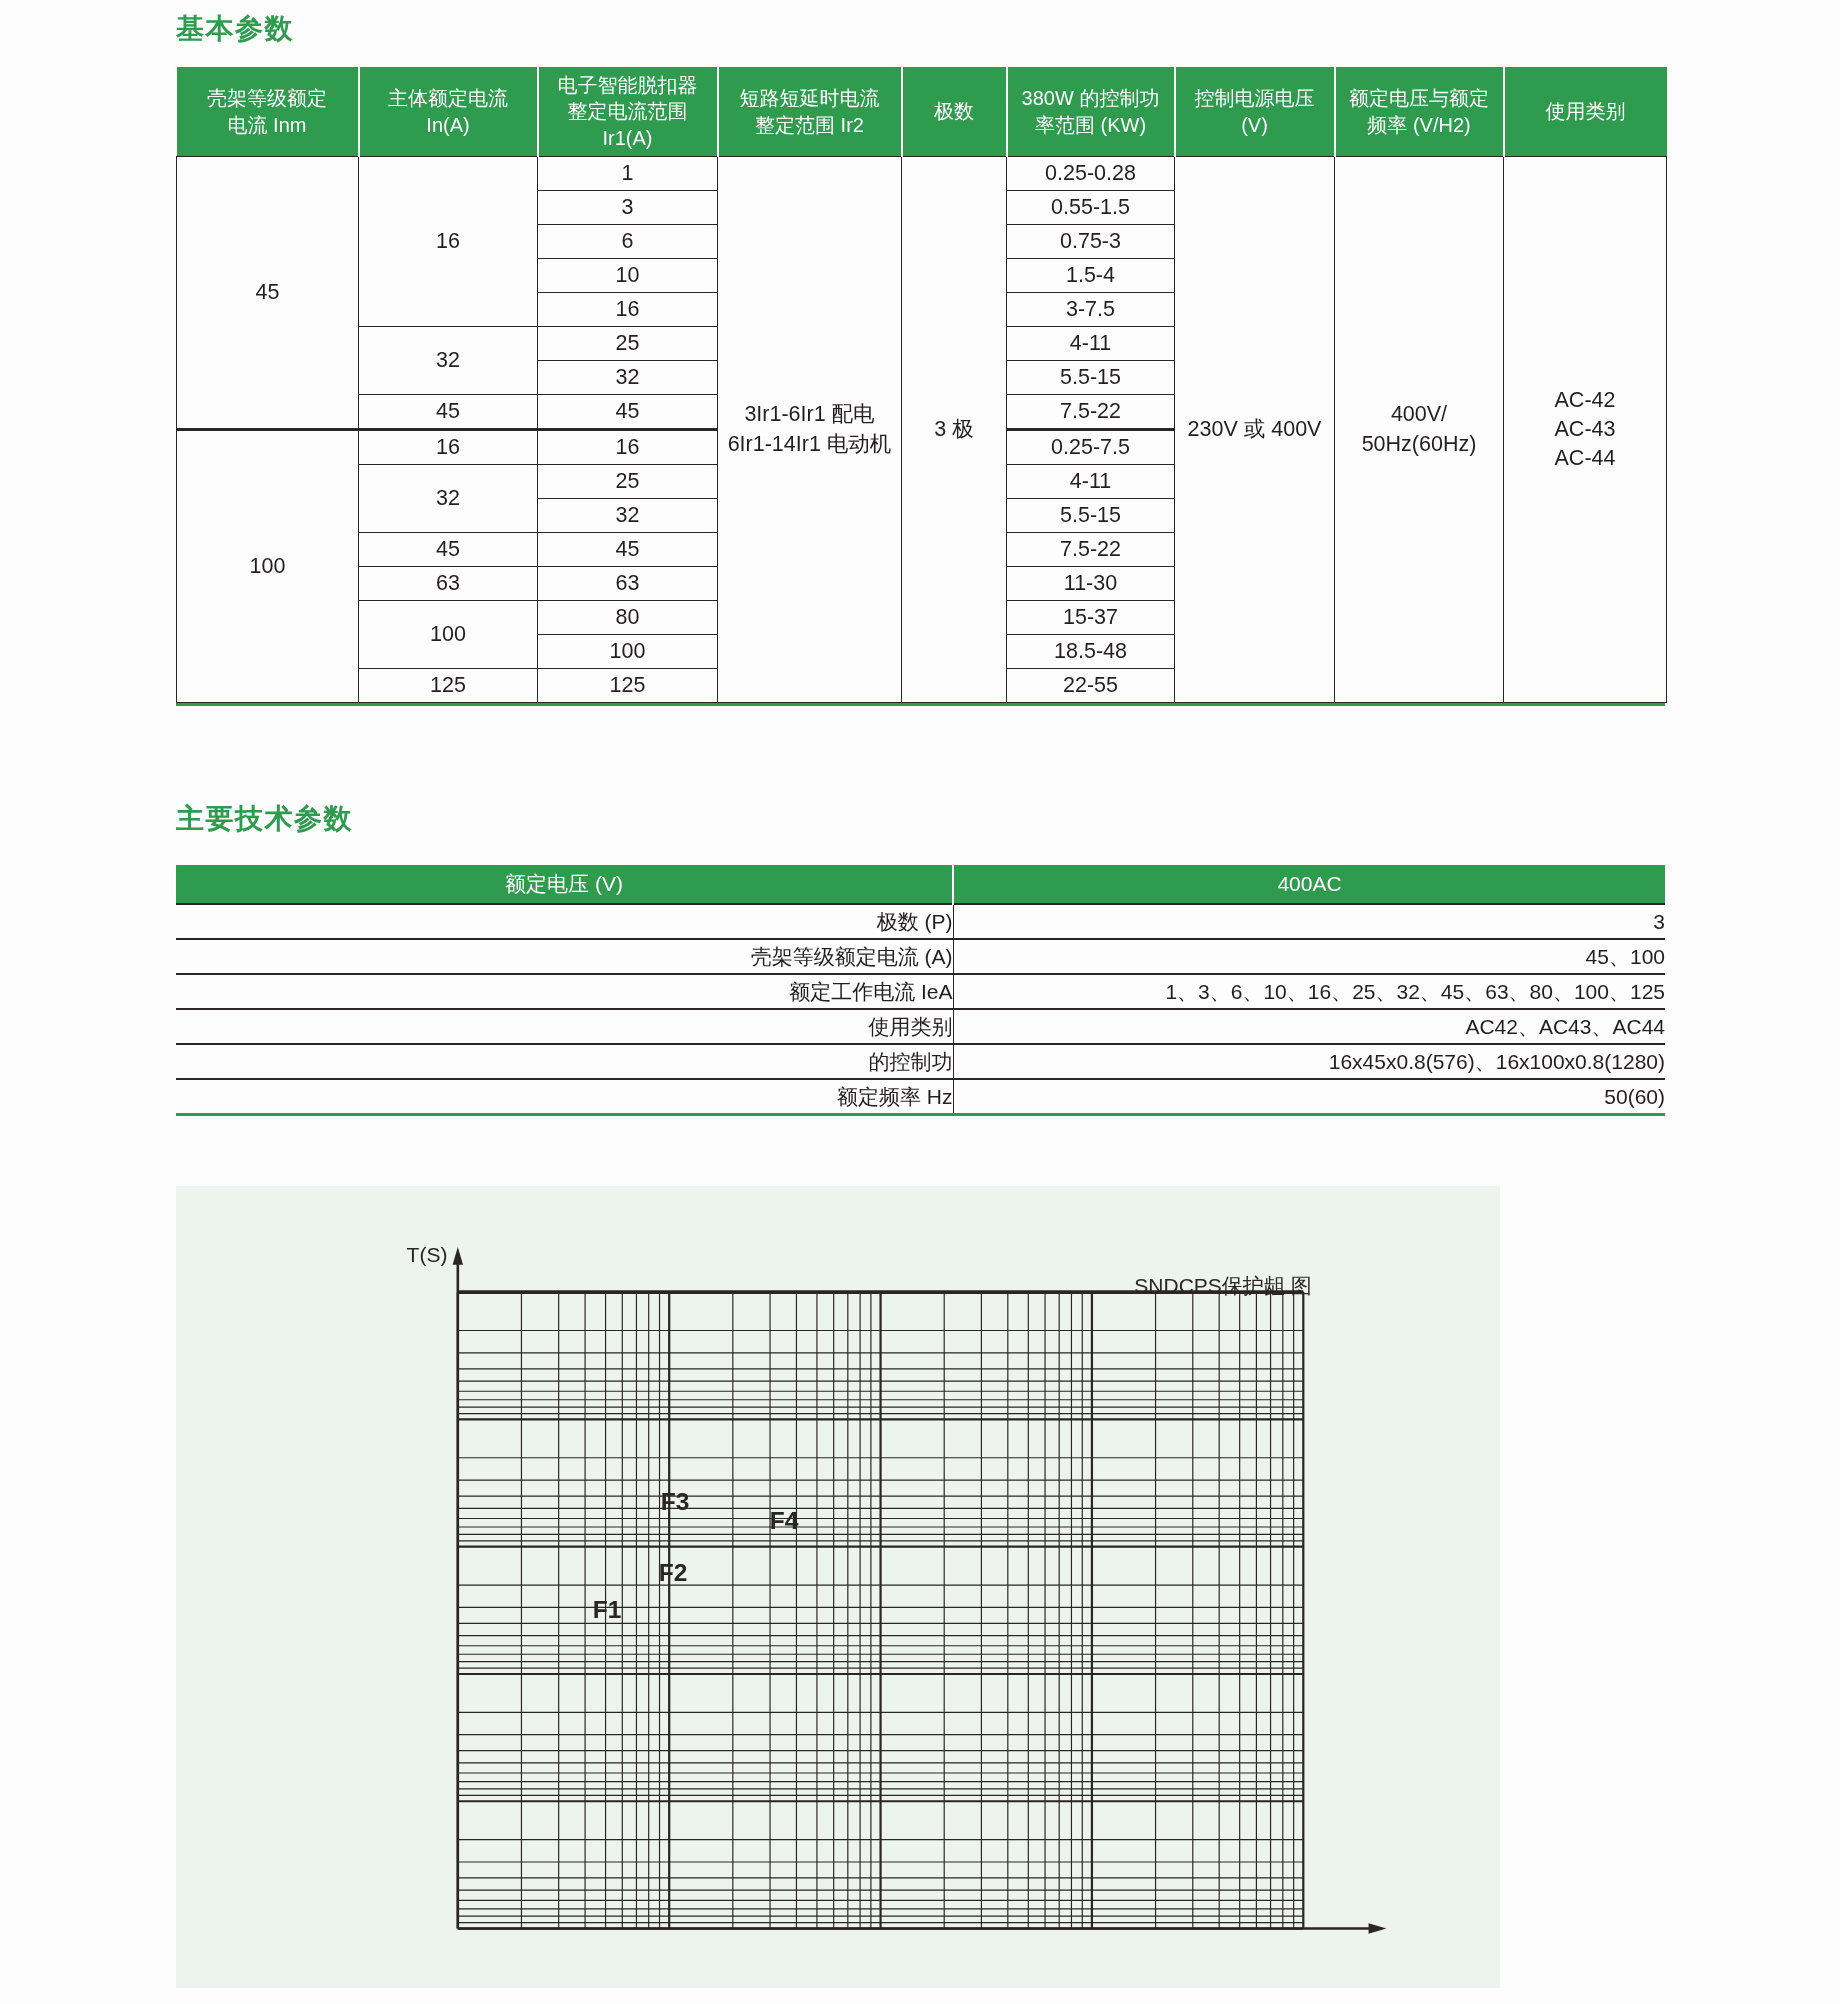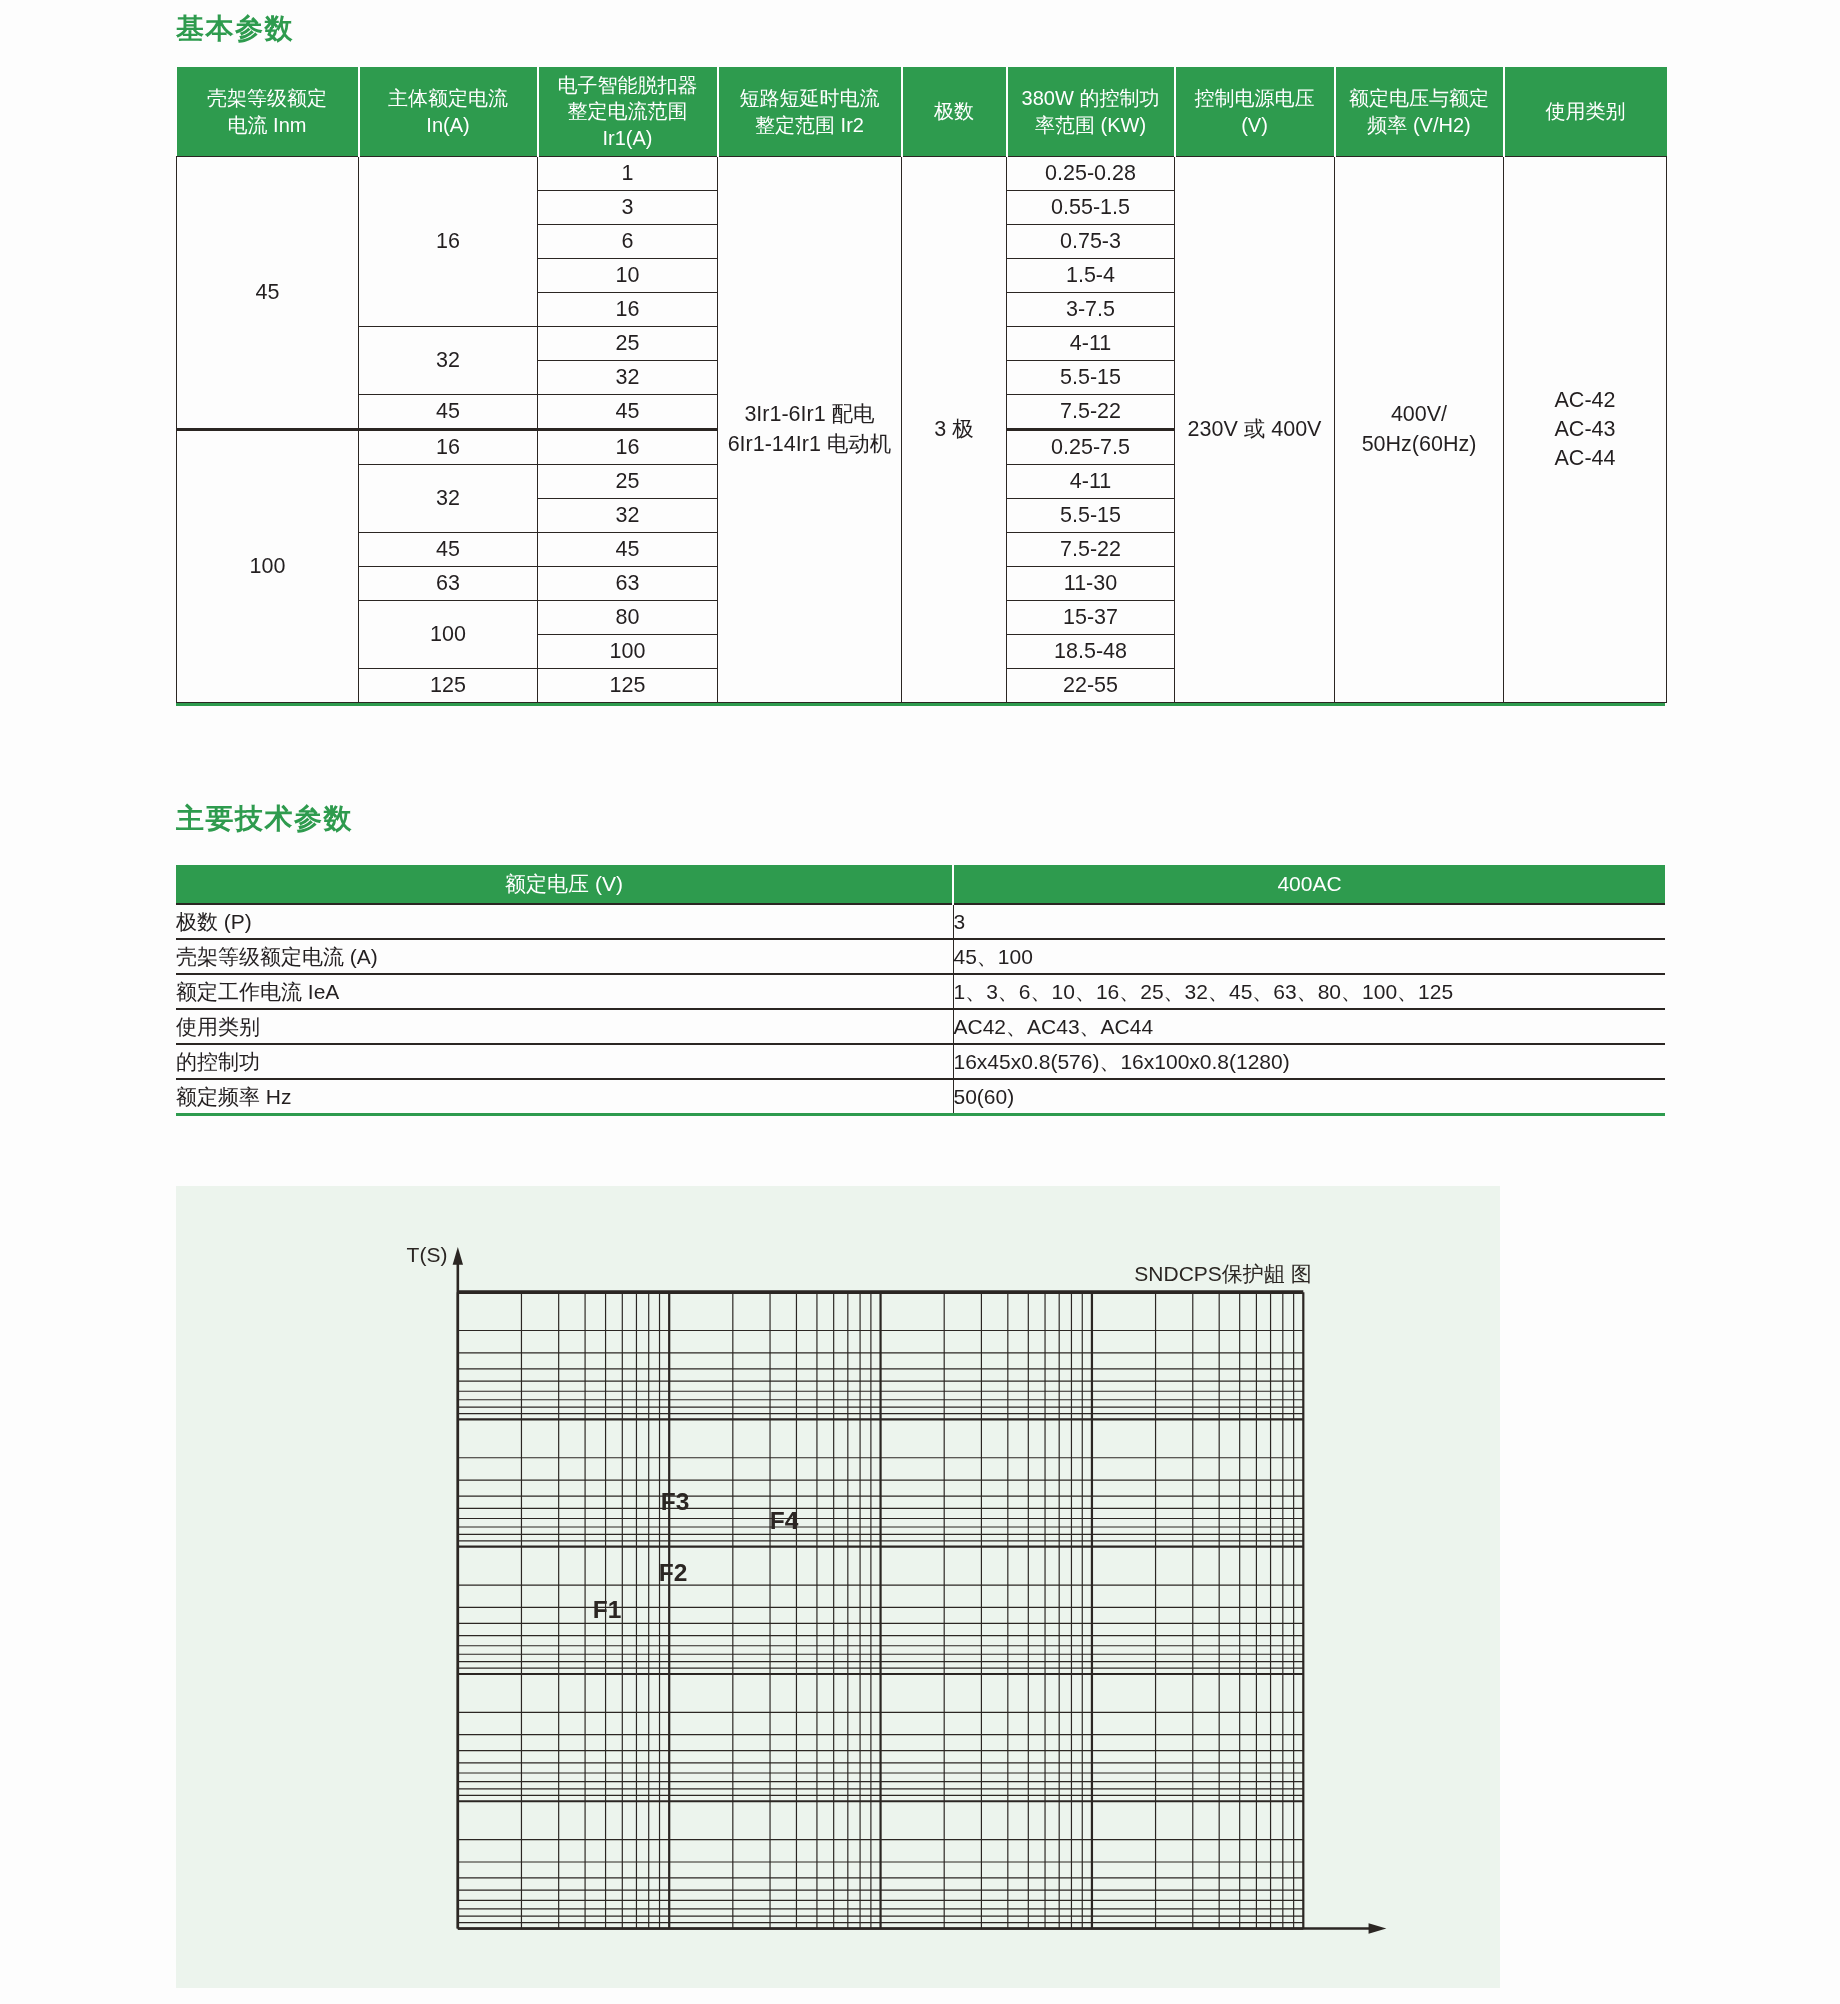--- a/index.html
+++ b/index.html
@@ -43,21 +43,21 @@
   #t2wrap{left:176px;top:865px;width:1489px;border-bottom:3.7px solid var(--green);}
   #t2{width:1489px;}
   #t2 th{
     background:var(--green);color:#ffffff;font-weight:normal;
     font-size:21px;height:36px;vertical-align:middle;
     border:0;
   }
   #t2 th:first-child{border-right:2.2px solid #ffffff;}
   #t2 td{
     border:0;border-top:2.2px solid var(--ink);
-    font-size:21px;height:33px;text-align:left;vertical-align:middle;
+    font-size:21px;height:33px;text-align:right;vertical-align:middle;
     padding:0;
   }
   #t2 td.param{border-right:1.5px solid var(--ink);}
   
   #chart{left:176px;top:1186px;width:1324px;height:802px;background:var(--chartbg);}
   #chart svg{position:absolute;left:0;top:0;}
   .chart-label{
     position:absolute;transform:translate(-50%,-50%);
     font-size:21px;color:#2b2623;white-space:nowrap;
   }
@@ -321,21 +321,21 @@
       <line x1="380" y1="974.4188236664464" x2="1520" y2="974.4188236664464" stroke="#2b2623" stroke-width="1.6"></line>
       <line x1="380" y1="984.3702417678174" x2="1520" y2="984.3702417678174" stroke="#2b2623" stroke-width="1.6"></line>
       <line x1="380" y1="993.1480146197881" x2="1520" y2="993.1480146197881" stroke="#2b2623" stroke-width="1.6"></line>
       <line x1="380" y1="1001" x2="1520" y2="1001" stroke="#2b2623" stroke-width="3"></line>
       <line x1="380" y1="96" x2="380" y2="1001" stroke="#2b2623" stroke-width="3.5"></line>
       <line x1="380" y1="1001" x2="1610" y2="1001" stroke="#2b2623" stroke-width="3.5"></line>
       <polygon points="380,82 373,106 387,106" fill="#2b2623"></polygon>
       <polygon points="1632,1001 1608,994 1608,1008" fill="#2b2623"></polygon>
     </svg>
   <div class="chart-label" style="left:251px;top:69px;">T(S)</div>
-  <div class="chart-label" style="left:1047px;top:88px;">SNDCPS保护龃 图</div>
+  <div class="chart-label" style="left:1047px;top:100px;">SNDCPS保护龃 图</div>
   <div id="f-labels">
       <div class="f-label" style="left: 431px; top: 424px;">F1</div>
       <div class="f-label" style="left: 497px; top: 387px;">F2</div>
       <div class="f-label" style="left: 499px; top: 316px;">F3</div>
       <div class="f-label" style="left: 608px; top: 335px;">F4</div>
     </div>
 </div>
 
 
 </body></html>

